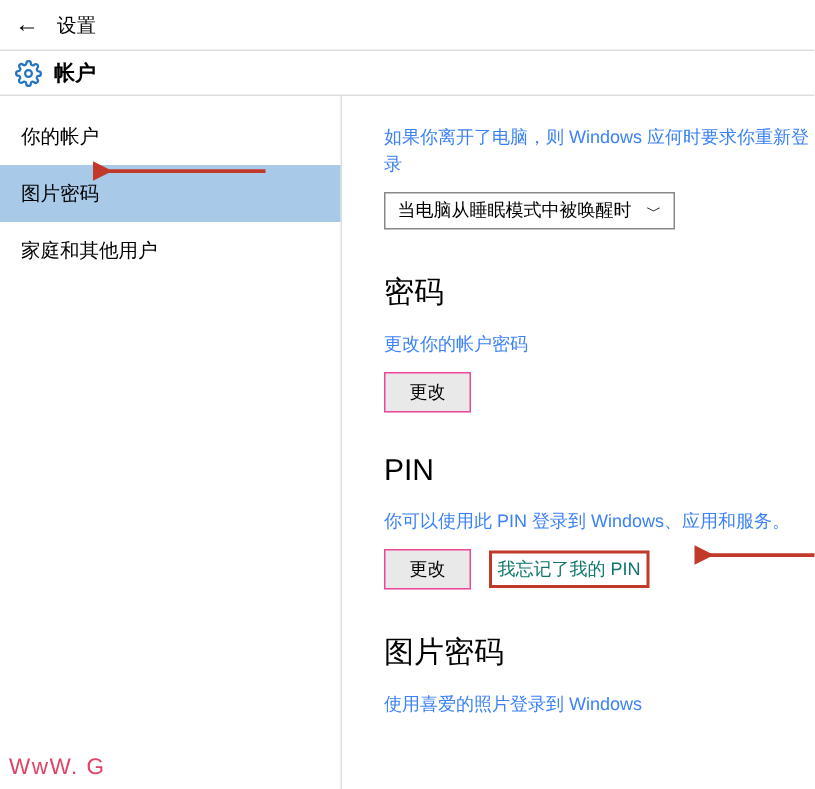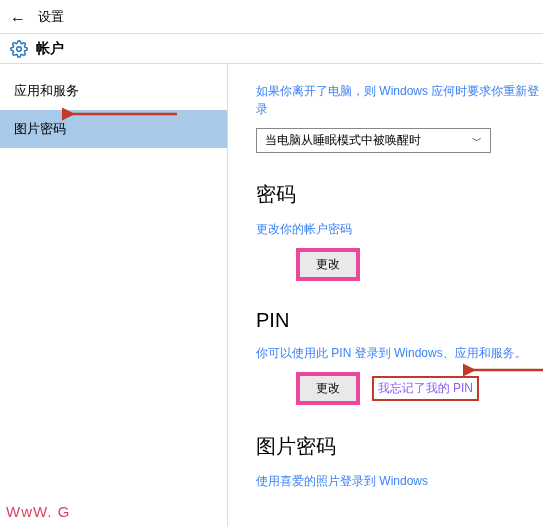--- a/index.html
+++ b/index.html
@@ -72,39 +72,37 @@
     line-height: 1.5;
   }
   .dropdown {
     display: inline-flex;
     align-items: center;
     border: 1px solid #888;
     padding: 3px 8px;
     font-size: 12px;
     cursor: pointer;
     background: #fff;
-    gap: 41px;
   }
   .dropdown .chev {
     margin-left: 10px;
     font-size: 10px;
   }
   .btn {
     display: inline-block;
-    border: 4px solid #ec4899;
+    border: 1px solid #ec4899;
     background: #e9e9e9;
     padding: 4px 16px;
     font-size: 12px;
     cursor: pointer;
     margin-right: 8px;
-    margin-left: 40px;
   }
   .link-btn {
     display: inline-block;
-    color: #8b5cf6;
+    color: #0f766e;
     font-size: 12px;
     cursor: pointer;
     padding: 4px 6px;
   }
   .link-highlight {
     border: 2px solid #c0392b;
     padding: 2px 4px;
   }
   .section { margin-bottom: 28px; }
   .arrow-red {
@@ -134,22 +132,23 @@
       <circle cx="12" cy="12" r="3"></circle>
       <path d="M19.4 15a1.7 1.7 0 0 0 .34 1.87l.06.06a2 2 0 1 1-2.83 2.83l-.06-.06a1.7 1.7 0 0 0-1.87-.34 1.7 1.7 0 0 0-1.03 1.56V21a2 2 0 0 1-4 0v-.09a1.7 1.7 0 0 0-1.11-1.56 1.7 1.7 0 0 0-1.87.34l-.06.06a2 2 0 1 1-2.83-2.83l.06-.06a1.7 1.7 0 0 0 .34-1.87 1.7 1.7 0 0 0-1.56-1.03H3a2 2 0 0 1 0-4h.09a1.7 1.7 0 0 0 1.56-1.11 1.7 1.7 0 0 0-.34-1.87l-.06-.06a2 2 0 1 1 2.83-2.83l.06.06a1.7 1.7 0 0 0 1.87.34h.08A1.7 1.7 0 0 0 10.12 3V3a2 2 0 0 1 4 0v.09a1.7 1.7 0 0 0 1.03 1.56 1.7 1.7 0 0 0 1.87-.34l.06-.06a2 2 0 1 1 2.83 2.83l-.06.06a1.7 1.7 0 0 0-.34 1.87v.08A1.7 1.7 0 0 0 21 10.12H21a2 2 0 0 1 0 4h-.09a1.7 1.7 0 0 0-1.56 1.03z"></path>
     </svg>
   </span>
   <span class="subheader-title">帐户</span>
 </div>
 
 <div class="content">
 
   <div class="sidebar">
-    <div class="sidebar-item">应用和服务</div>
+    <div class="sidebar-item">你的帐户</div>
     <div class="sidebar-item selected">图片密码</div>
+    <div class="sidebar-item">家庭和其他用户</div>
   </div>
 
   <div class="main">
 
     <div class="section">
       <div class="section-desc">如果你离开了电脑，则 Windows 应何时要求你重新登录</div>
       <div class="dropdown">
         <span>当电脑从睡眠模式中被唤醒时</span>
         <span class="chev">﹀</span>
       </div>

